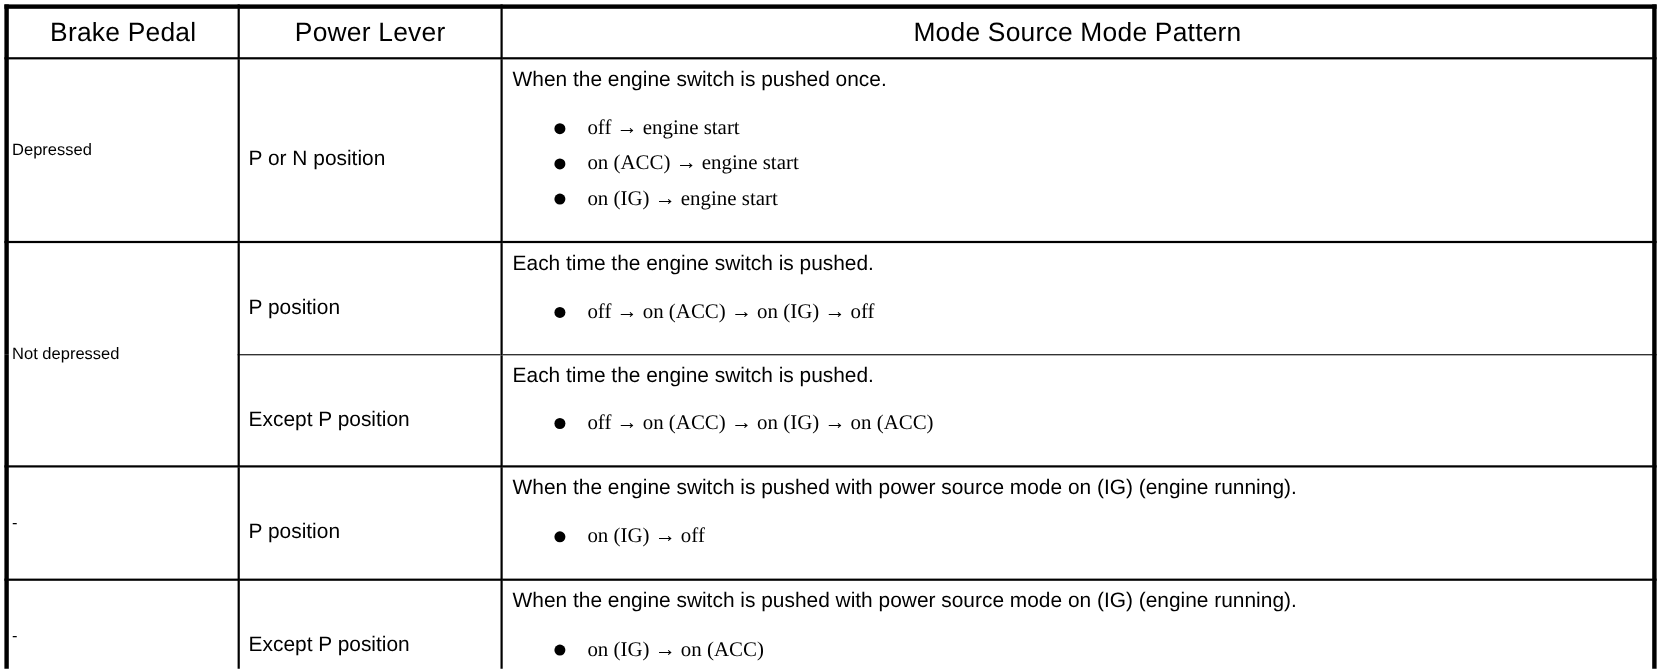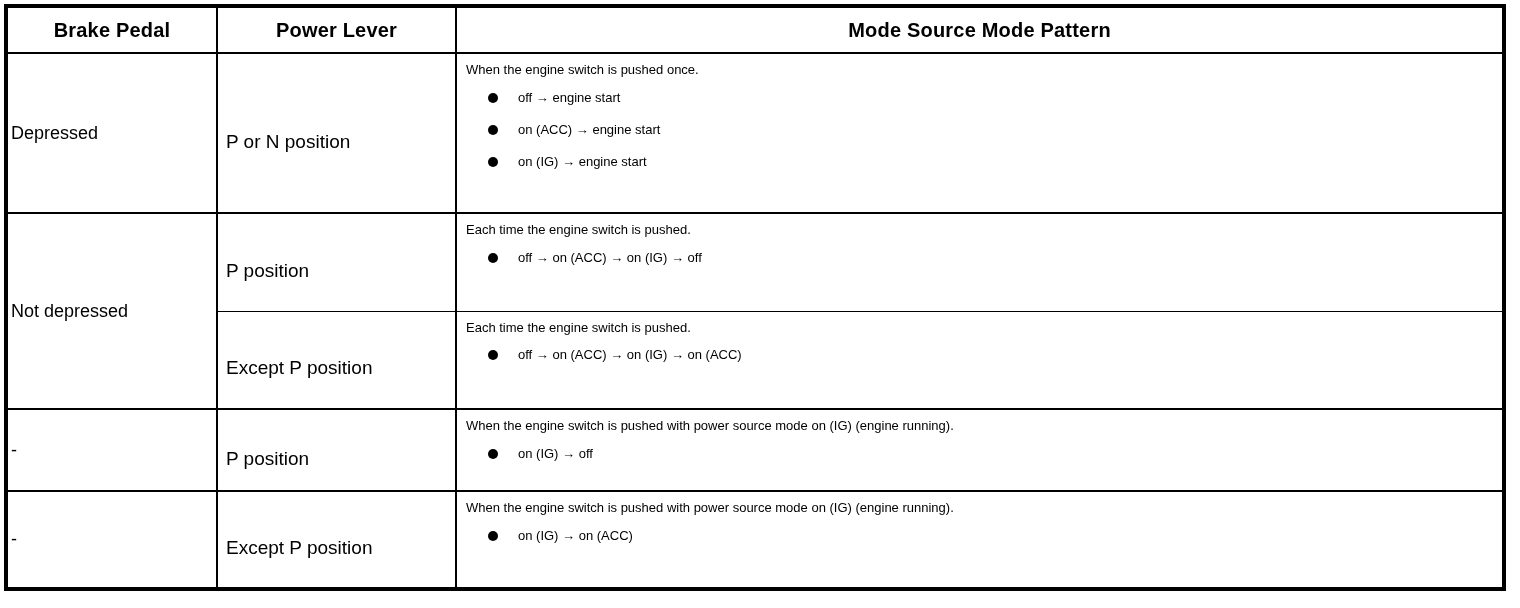--- a/index.html
+++ b/index.html
@@ -32,57 +32,58 @@
   table.spec,
   table.spec > tbody > tr > td,
   table.spec > thead > tr > th {
     border: 2px solid #000000;
   }
   
   table.spec {
     border: 4px solid #000000;
   }
   th.hd {
-    font-size: 20px;
-    font-weight: bold;
+    font-size: 24px;
+    font-weight: normal;
     text-align: center;
     height: 40px;
     padding: 2px 4px;
     border-bottom-width: 3px;
     letter-spacing: 0.2px;
   }
   td.cond {
-    font-size: 18px;
+    font-size: 15px;
     text-align: left;
     vertical-align: middle;
     padding: 2px 2px 2px 3px;
     line-height: 1.15;
   }
   td.lever {
     font-size: 19px;
     text-align: left;
     vertical-align: middle;
     padding: 19px 2px 2px 8px;
     line-height: 1.15;
   }
   td.desc {
-    font-size: 13px;
+    font-size: 19px;
     text-align: left;
     vertical-align: top;
     padding: 8px 6px 6px 9px;
     line-height: 1.2;
   }
   .desc-lead {
     margin: 0 0 4px 0;
     white-space: nowrap;
   }
   ul.modes {
     list-style: none;
-    margin: 0;
+    margin: 16px;
     padding: 0;
+    font-family: Liberation Serif, serif;
   }
   ul.modes > li {
     position: relative;
     padding-left: 52px;
     margin: 0;
     height: 32px;
     line-height: 32px;
     white-space: nowrap;
   }
   ul.modes > li .bullet {

